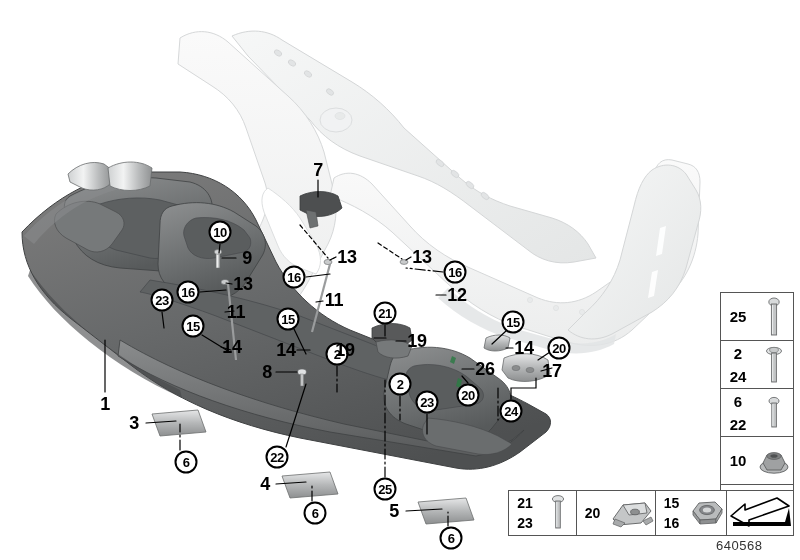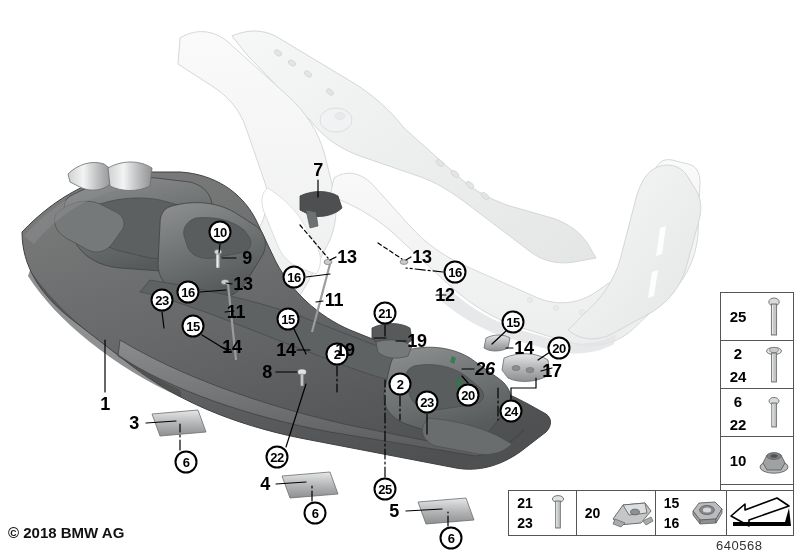--- a/index.html
+++ b/index.html
@@ -425,29 +425,29 @@
       <div class="circ" style="left: 162px; top: 300px;">23</div>
       <div class="cnum plain" style="left: 236px; top: 312px;">11</div>
       <div class="circ" style="left: 193px; top: 326px;">15</div>
       <div class="cnum plain" style="left: 232px; top: 347px;">14</div>
       <div class="cnum plain" style="left: 318px; top: 170px;">7</div>
       <div class="cnum plain" style="left: 347px; top: 257px;">13</div>
       <div class="circ" style="left: 294px; top: 277px;">16</div>
       <div class="cnum plain" style="left: 334px; top: 300px;">11</div>
       <div class="cnum plain" style="left: 422px; top: 257px;">13</div>
       <div class="circ" style="left: 455px; top: 272px;">16</div>
-      <div class="cnum plain" style="left: 445px; top: 295px;">12</div>
+      <div class="cnum plain" style="left: 457px; top: 295px;">12</div>
       <div class="circ" style="left: 288px; top: 319px;">15</div>
       <div class="cnum plain" style="left: 286px; top: 350px;">14</div>
       <div class="cnum plain" style="left: 267px; top: 372px;">8</div>
       <div class="circ" style="left: 337px; top: 354px;">2</div>
       <div class="circ" style="left: 385px; top: 313px;">21</div>
       <div class="cnum plain" style="left: 345px; top: 338px; margin-top: 12px;">19</div>
       <div class="cnum plain" style="left: 417px; top: 341px;">19</div>
-      <div class="cnum plain" style="left: 485px; top: 369px; font-style: italic;">26</div>
+      <div class="cnum plain" style="left: 485px; top: 369px;">26</div>
       <div class="circ" style="left: 400px; top: 384px;">2</div>
       <div class="circ" style="left: 427px; top: 402px;">23</div>
       <div class="circ" style="left: 468px; top: 395px;">20</div>
       <div class="circ" style="left: 513px; top: 322px;">15</div>
       <div class="cnum plain" style="left: 524px; top: 348px;">14</div>
       <div class="circ" style="left: 559px; top: 348px;">20</div>
       <div class="cnum plain" style="left: 552px; top: 371px;">17</div>
       <div class="circ" style="left: 511px; top: 411px;">24</div>
     </div>
 
@@ -561,16 +561,15 @@
     <div class="rcell">
       <div class="pic" style="width:100%;">
         <svg width="66" height="34" viewBox="0 0 66 34">
           <path d="M4,20 L18,8 L18,14 L50,2 L62,10 L22,24 L22,30 Z" fill="#ffffff" stroke="#000" stroke-width="1.6" stroke-linejoin="round"></path>
           <path d="M6,26 L58,26 L62,12 L64,30 L6,30 Z" fill="#000"></path>
         </svg>
       </div>
     </div>
   </div>
 
-  <div id="copyright">© 2018 BMW AG</div>
   <div id="drawnum">640568</div>
 
 </div>
 
 </body></html>

